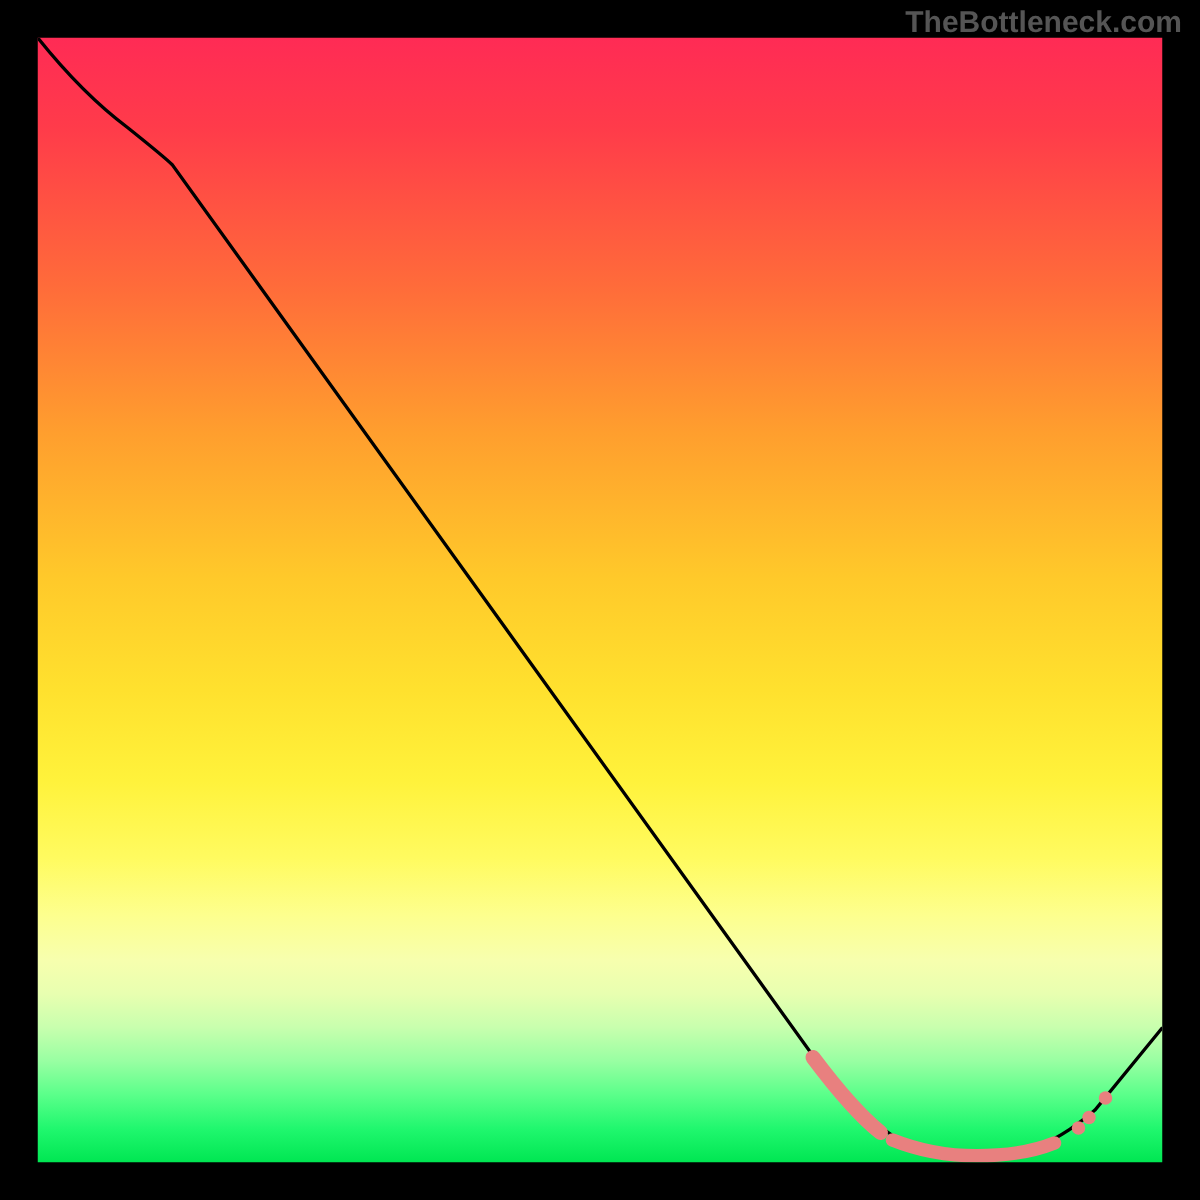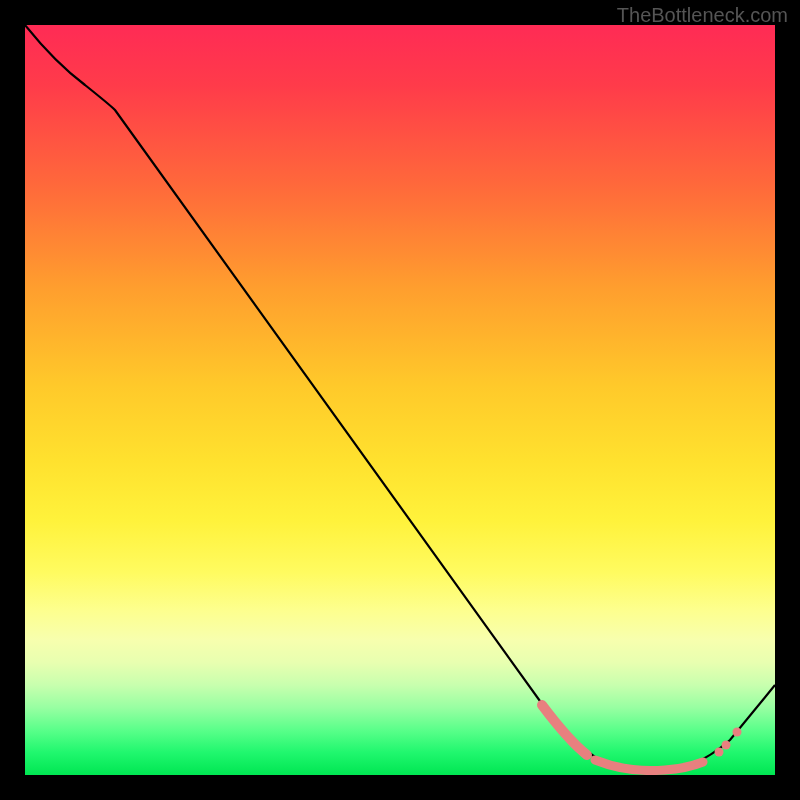--- a/index.html
+++ b/index.html
@@ -10,21 +10,21 @@
     height: 800px;
     position: relative;
     font-family: Arial, Helvetica, sans-serif;
   }
   .watermark {
     position: absolute;
     top: 4px;
     right: 12px;
     color: #555;
     font-size: 20px;
-    font-weight: 400;
+    font-weight: 700;
     z-index: 10;
   }
   .plot-area {
     position: absolute;
     left: 25px;
     top: 25px;
     width: 750px;
     height: 750px;
     overflow: hidden;
   }

